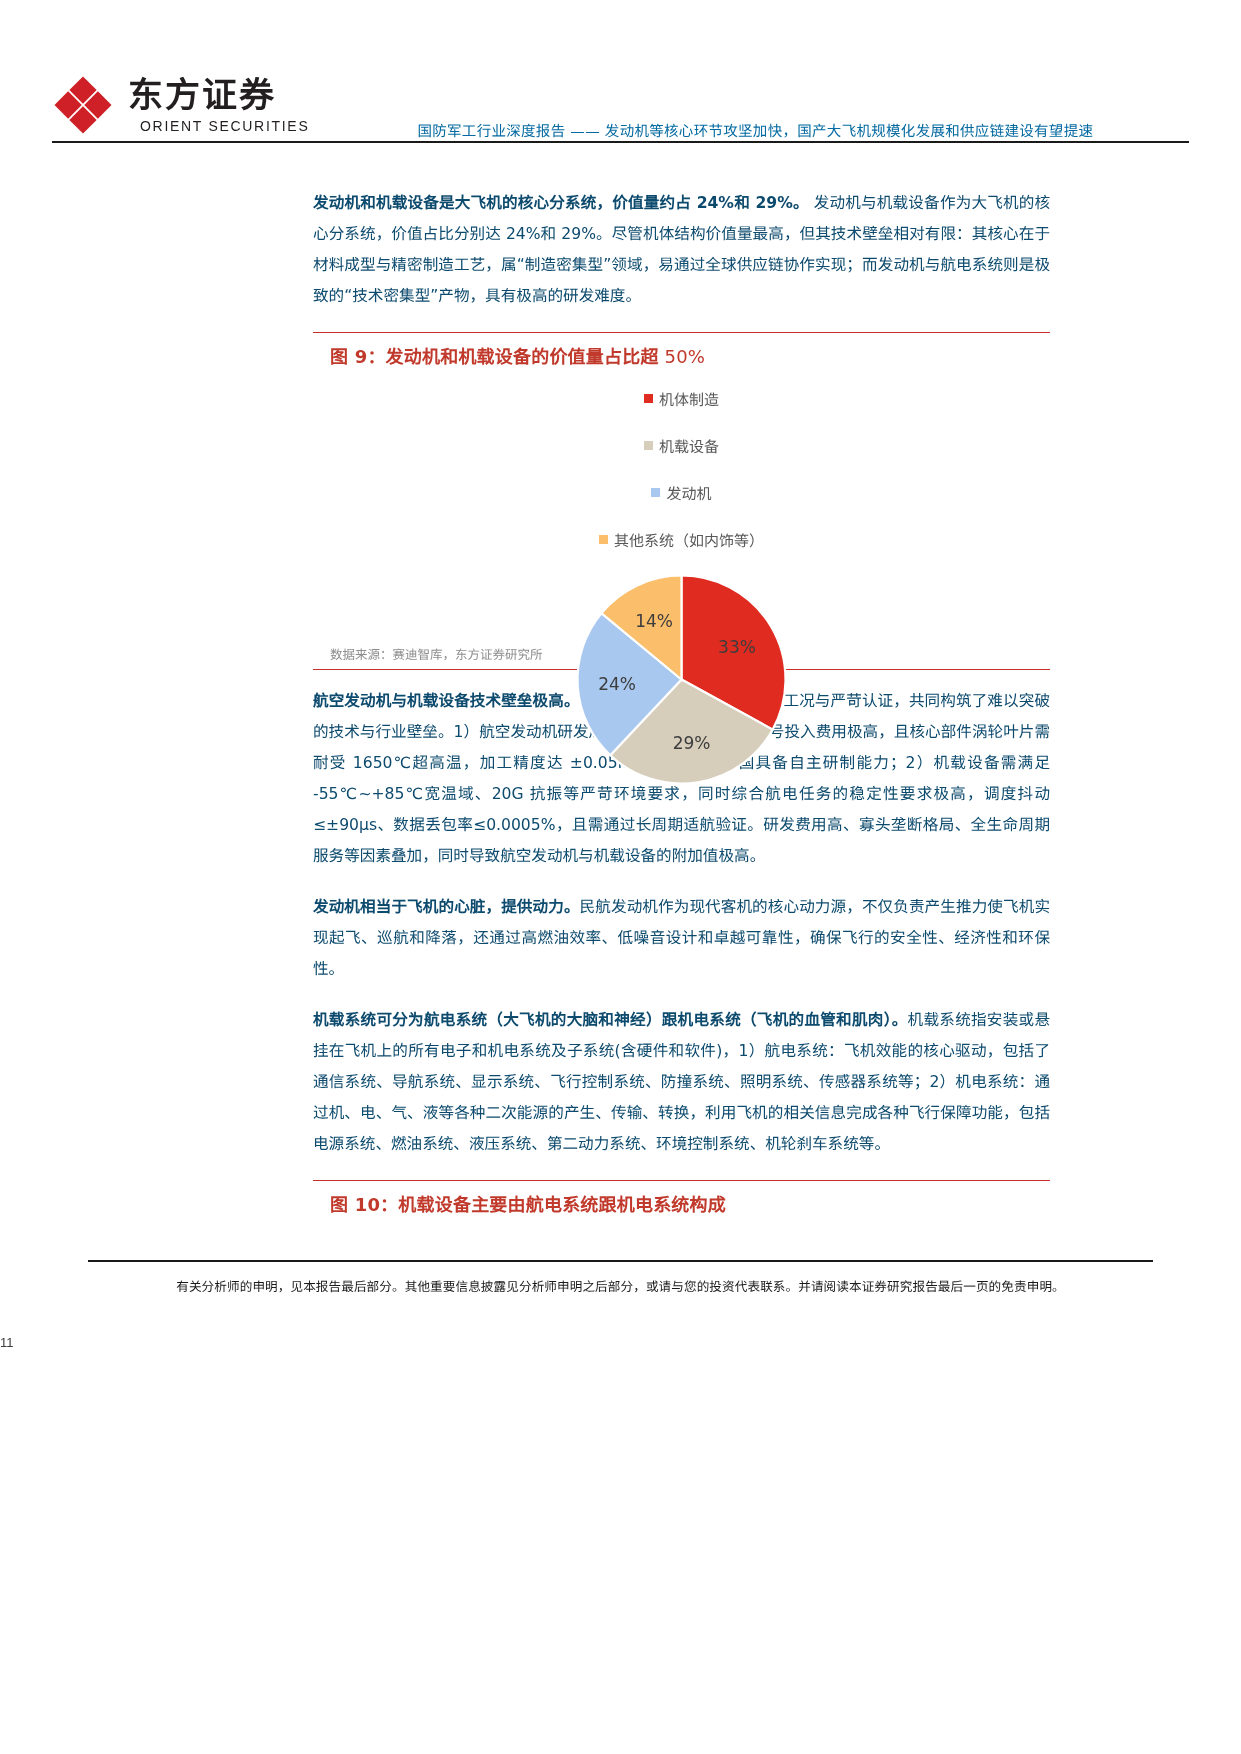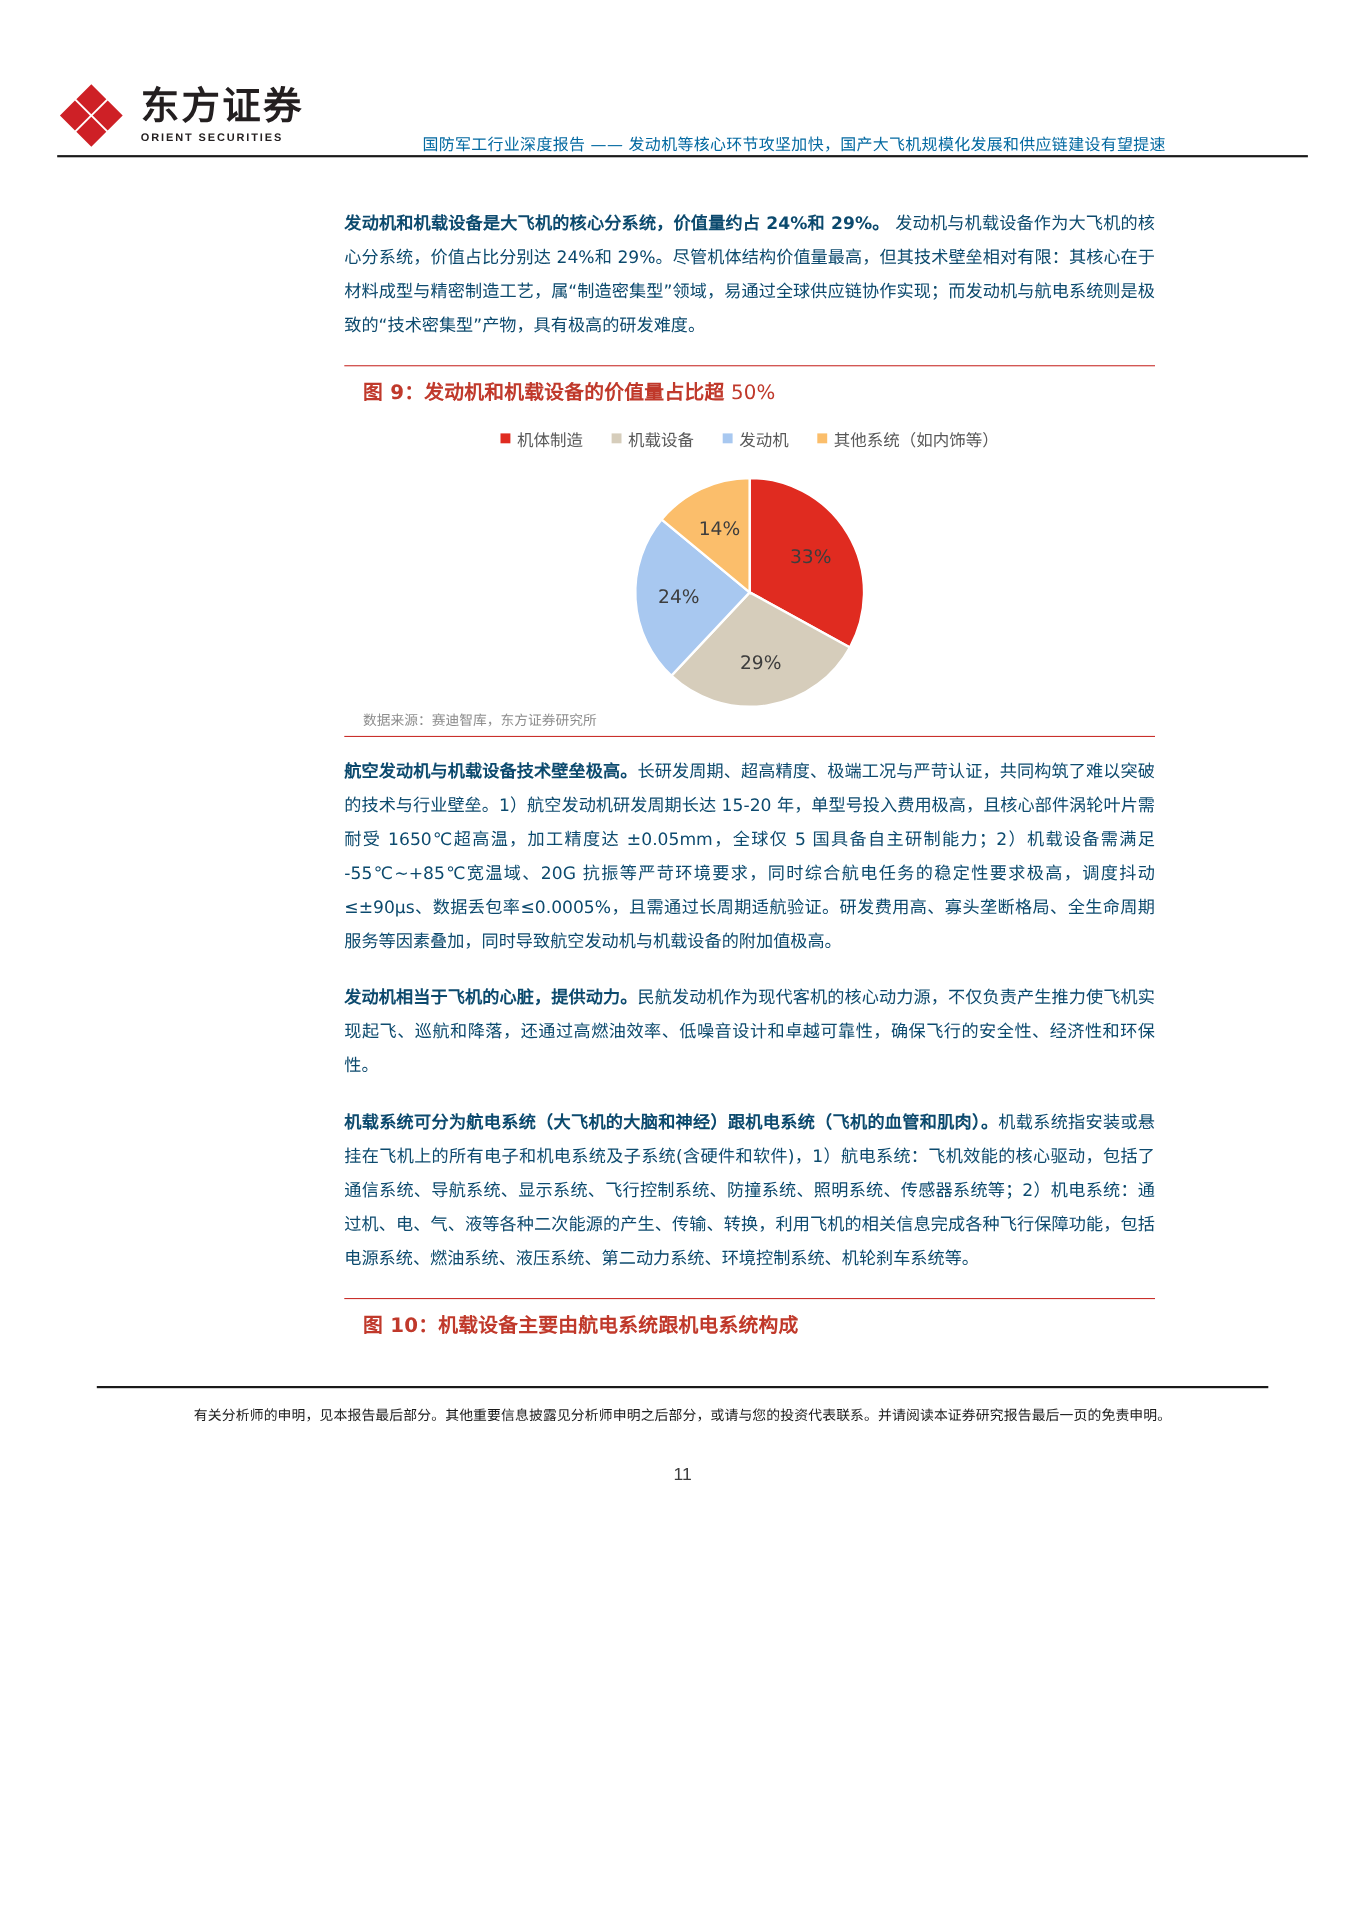--- a/index.html
+++ b/index.html
@@ -54,25 +54,26 @@
   }
   .logo-cn {
     font-family: "DejaVu Sans", "Liberation Sans", sans-serif;
     font-size: 35px;
     font-weight: bold;
     letter-spacing: 2px;
     color: #231f20;
   }
   .logo-en {
     font-family: "Liberation Sans", sans-serif;
-    font-size: 10px;
-    font-weight: bold;
+    font-size: 14px;
+    font-weight: normal;
     letter-spacing: 1.7px;
     color: #231f20;
     margin-top: 6px;
+    margin-left: 12px;
   }
   .header-title {
     font-family: "DejaVu Sans", "Liberation Sans", sans-serif;
     font-size: 14.5px;
     color: #0369a1;
     letter-spacing: 0.3px;
     margin-left: 108px;
     white-space: nowrap;
   }
   .header-rule {
@@ -129,20 +130,21 @@
   .fig-body {
     position: relative;
     height: 270px;
   }
   .legend {
     display: flex;
     justify-content: center;
     align-items: center;
     gap: 26px;
     padding-top: 14px;
+    flex-direction: column;
   }
   .legend-item {
     display: flex;
     align-items: center;
     gap: 6px;
     font-family: "DejaVu Sans", "Liberation Sans", sans-serif;
     font-size: 15px;
     color: #595959;
   }
   .legend-swatch {
@@ -200,23 +202,22 @@
     font-weight: normal;
     color: #1a1a1a;
     text-align: center;
     letter-spacing: 0.1px;
   }
   .page-number {
     position: absolute;
     bottom: 38px;
     left: 0;
     right: 0;
-    text-align: center;
     font-family: "Liberation Sans", sans-serif;
-    font-size: 16px;
+    font-size: 13px;
     color: #3d3d3d;
   }
 </style>
 </head>
 <body>
 
 <div class="page">
 
   <div class="header">
     <div class="header-inner">

